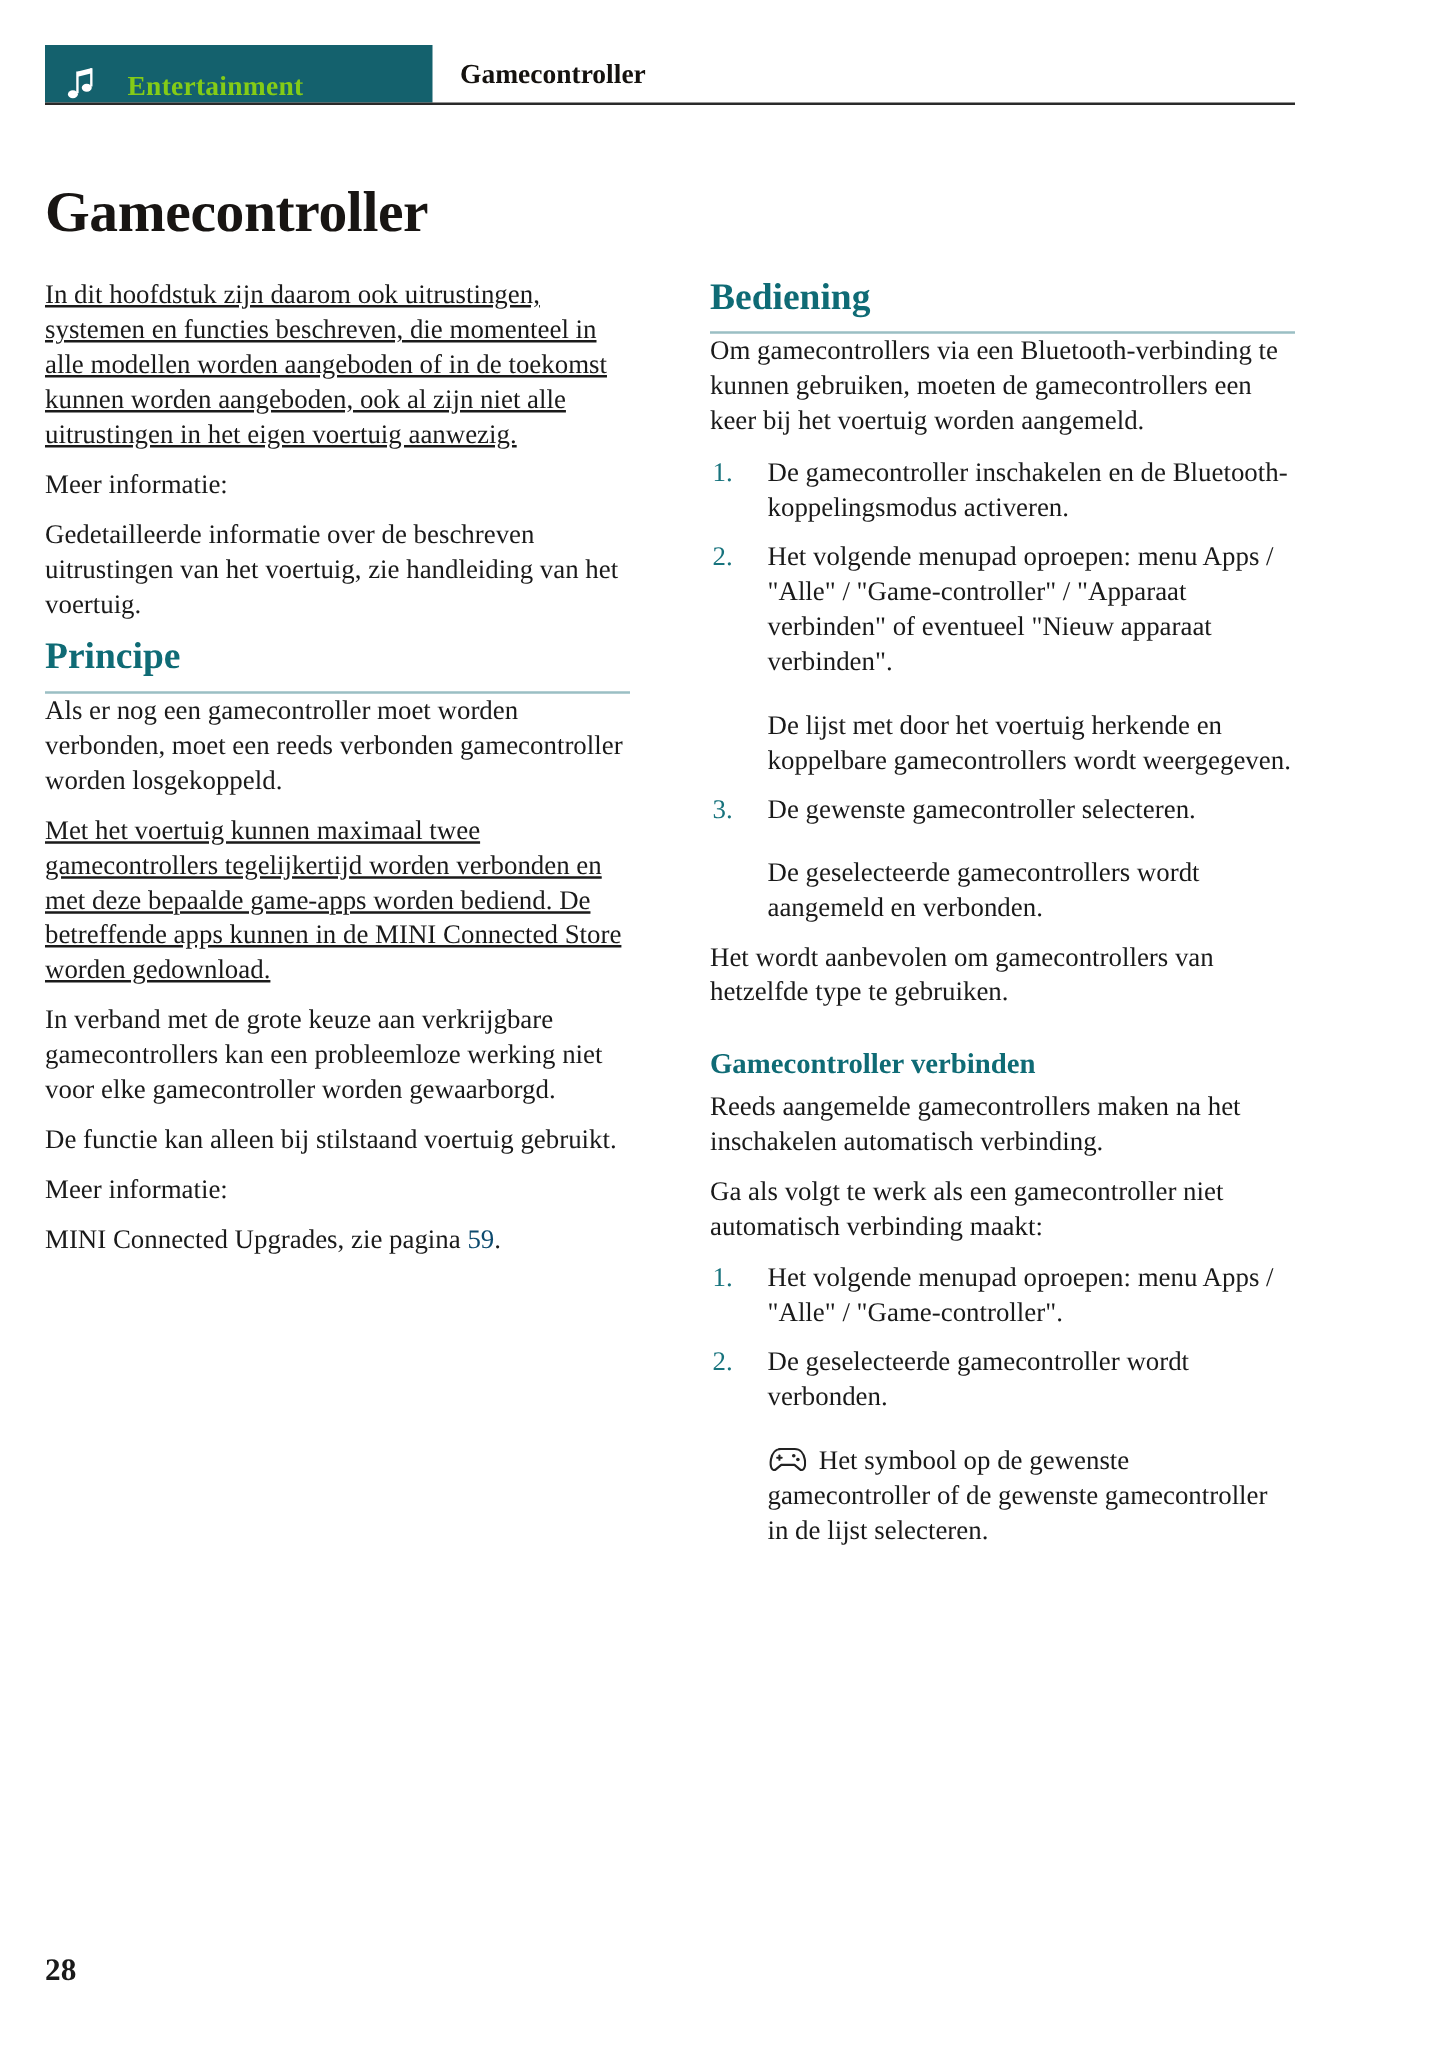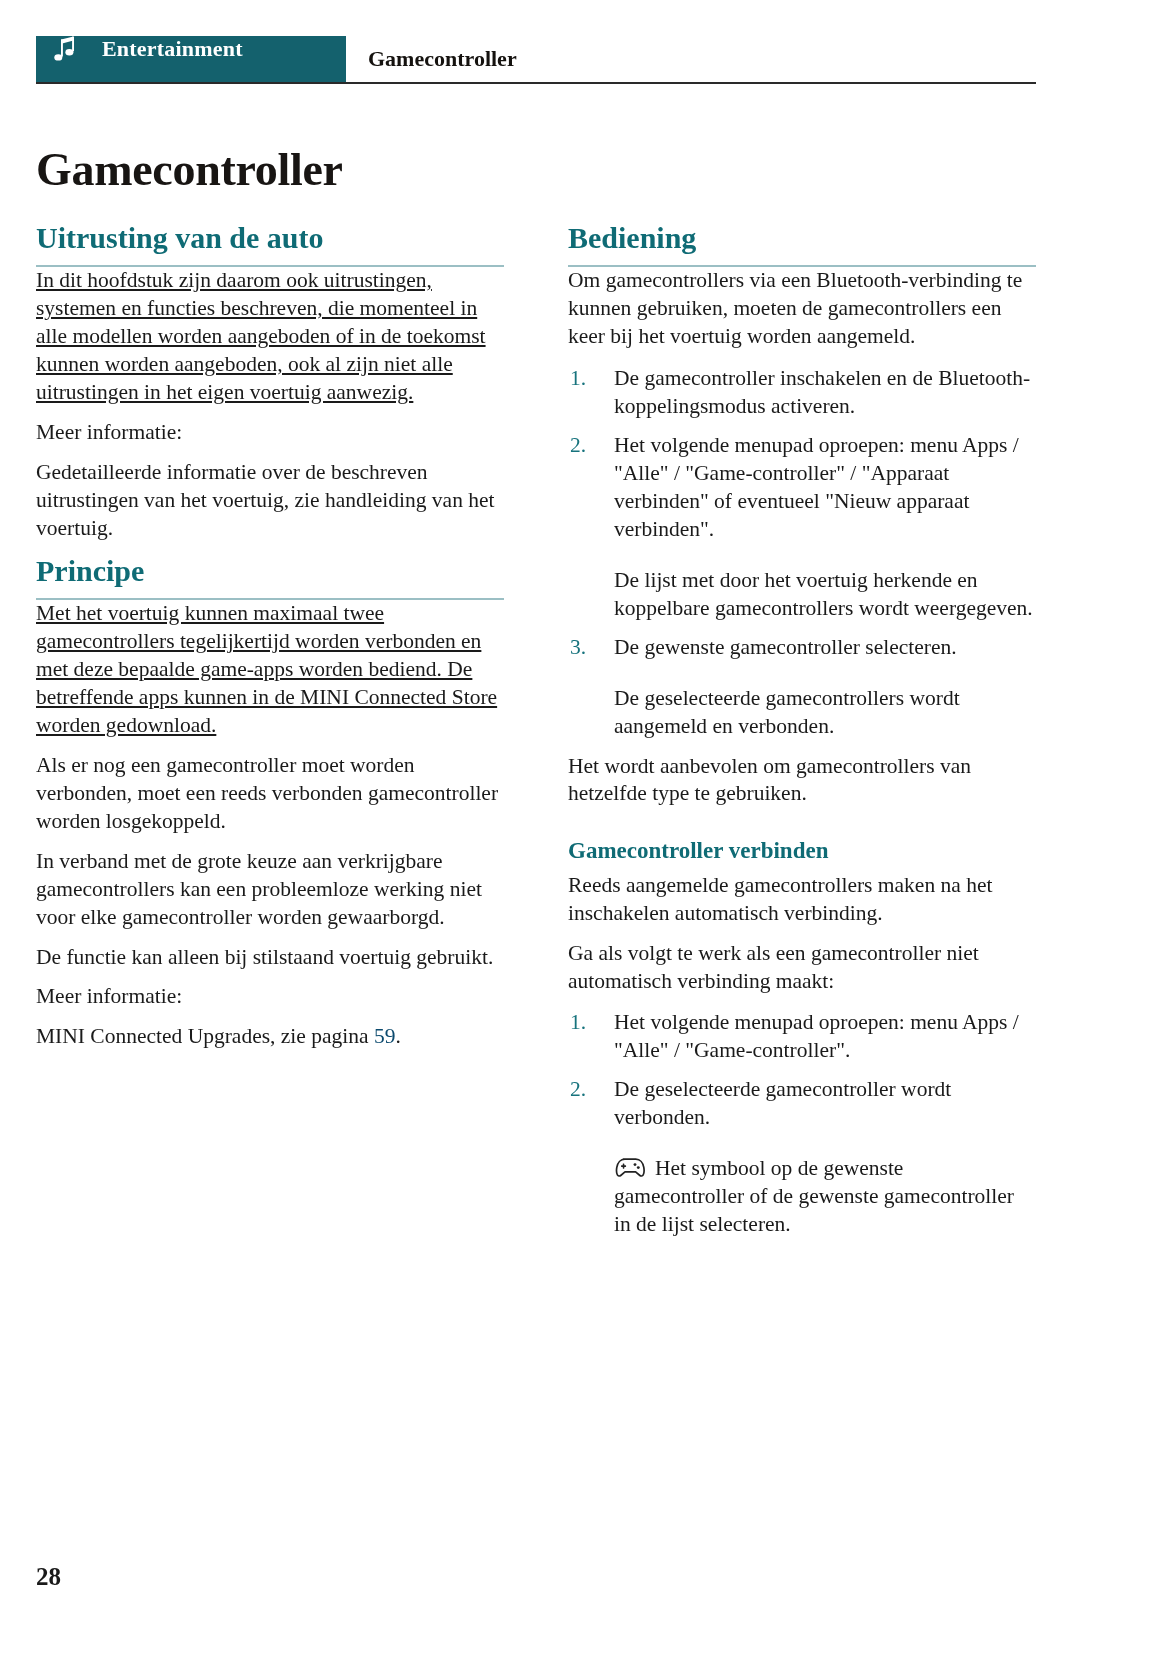--- a/index.html
+++ b/index.html
@@ -29,23 +29,23 @@
     position: absolute;
     left: 36px;
     top: 36px;
     width: 1000px;
     height: 46px;
     display: flex;
     align-items: stretch;
   }
   .header-chip {
     background: #14616d;
-    color: #ffffff;
-    display: flex;
-    align-items: flex-start;
+    color: #84cc16;
+    display: flex;
+    align-items: flex-end;
     height: 46px;
     padding: 0 24px 0 18px;
     min-width: 310px;
     box-sizing: border-box;
   }
   .header-chip .note-icon {
     width: 22px;
     height: 28px;
     margin-right: 26px;
     display: block;
@@ -198,30 +198,29 @@
     <div class="header-title">Gamecontroller</div>
   </div>
   <div class="header-rule"></div>
 
   <h1 class="chapter-title">Gamecontroller</h1>
 
   <div class="columns">
 
     <div class="col">
 
-      <h2 class="sec-head">Uitrusting van de auto</h2>
 
       <p class="body after-rule">In dit hoofdstuk zijn daarom ook uitrustingen, systemen en functies beschreven, die momenteel in alle modellen worden aangeboden of in de toekomst kunnen worden aangeboden, ook al zijn niet alle uitrustingen in het eigen voertuig aanwezig.</p>
       <p class="body">Meer informatie:</p>
       <p class="body">Gedetailleerde informatie over de beschreven uitrustingen van het voertuig, zie handleiding van het voertuig.</p>
 
       <h2 class="sec-head spaced-top">Principe</h2>
 
+      <p class="body">Als er nog een gamecontroller moet worden verbonden, moet een reeds verbonden gamecontroller worden losgekoppeld.</p>
       <p class="body after-rule">Met het voertuig kunnen maximaal twee gamecontrollers tegelijkertijd worden verbonden en met deze bepaalde game-apps worden bediend. De betreffende apps kunnen in de MINI Connected Store worden gedownload.</p>
-      <p class="body">Als er nog een gamecontroller moet worden verbonden, moet een reeds verbonden gamecontroller worden losgekoppeld.</p>
       <p class="body">In verband met de grote keuze aan verkrijgbare gamecontrollers kan een probleemloze werking niet voor elke gamecontroller worden gewaarborgd.</p>
       <p class="body">De functie kan alleen bij stilstaand voertuig gebruikt.</p>
       <p class="body">Meer informatie:</p>
 
       <p class="body"><span>MINI Connected Upgrades, zie pagina </span><span class="ref-link">59</span><span>.</span></p>
 
     </div>
 
     <div class="col">
 

